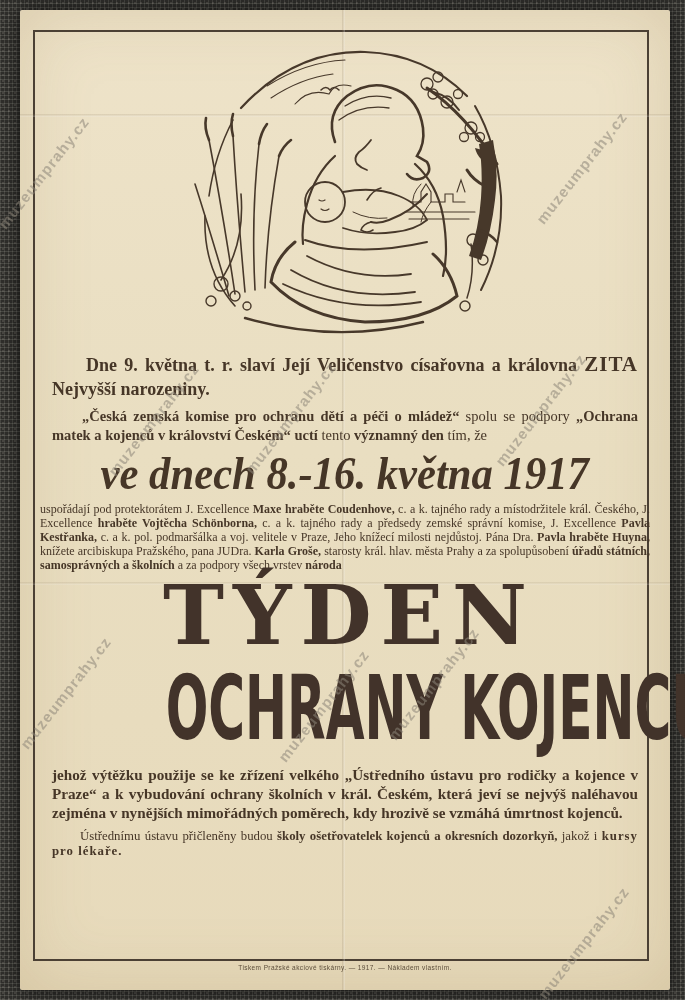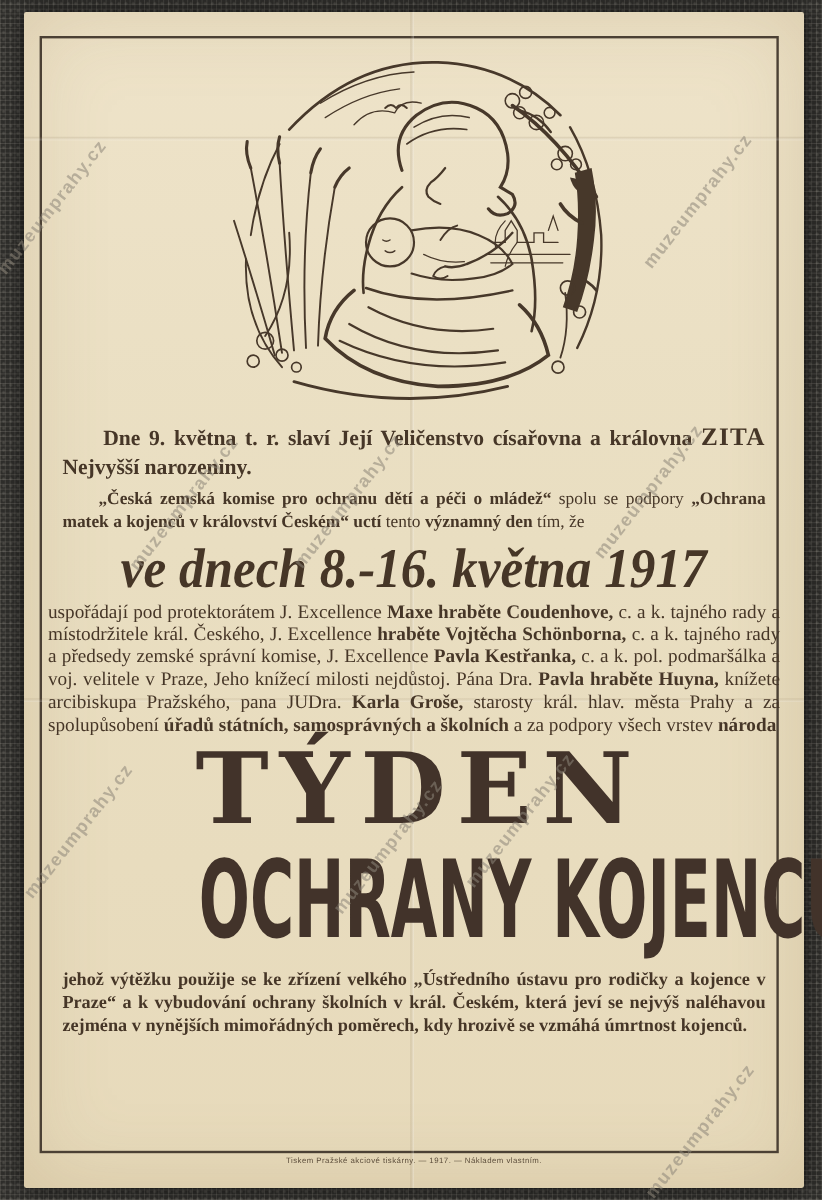--- a/index.html
+++ b/index.html
@@ -44,21 +44,21 @@
   .para{ margin:0 32px; text-align:justify; }
   .para1{ margin-top:12px; font-weight:bold; font-size:18px; line-height:1.28; text-indent:34px;}
   .para1 .zita{ font-size:21px; letter-spacing:1px;}
   .para2{ margin-top:6px; font-size:14.5px; line-height:1.3; text-indent:30px;}
   .b{ font-weight:bold; }
   .date-line{ margin-top:3px; text-align:center;font-style:italic; }
   .date-line .inner{
     display:inline-block; font-family:"Liberation Serif",serif; font-weight:bold;
     font-size:44px; transform:scale(.97,1.06); white-space:nowrap; letter-spacing:0;
   }
-  .protectorate{ margin:3px 20px 0 20px; font-size:16px; line-height:1.18; text-align:justify;}
+  .protectorate{ margin:3px 20px 0 20px; font-size:12px; line-height:1.18; text-align:justify;}
   .title1{
     margin:2px 0 0 0; text-align:center;
     font-family:"DejaVu Serif",serif; font-weight:bold;
     font-size:82px; line-height:1.02; letter-spacing:9px; text-indent:9px;
     color:#42332a;
   }
   .title2{ margin:0; height:99px; text-align:center; color:#42332a;}
   .title2 .inner{
     display:inline-block; font-family:"DejaVu Sans",sans-serif; font-weight:bold;
     font-size:76px; line-height:99px; white-space:nowrap;
@@ -204,20 +204,21 @@
 
       <div class="date-line"><span class="inner">ve dnech 8.-16. května 1917</span></div>
 
       <p class="protectorate"><span>uspořádají pod protektorátem J. Excellence </span><span class="b">Maxe hraběte Coudenhove,</span><span> c. a k. tajného rady a místodržitele král. Českého, J. Excellence </span><span class="b">hraběte Vojtěcha Schönborna,</span><span> c. a k. tajného rady a předsedy zemské správní komise, J. Excellence </span><span class="b">Pavla Kestřanka,</span><span> c. a k. pol. podmaršálka a voj. velitele v Praze, Jeho knížecí milosti nejdůstoj. Pána Dra. </span><span class="b">Pavla hraběte Huyna,</span><span> knížete arcibiskupa Pražského, pana JUDra. </span><span class="b">Karla Groše,</span><span> starosty král. hlav. města Prahy a za spolupůsobení </span><span class="b">úřadů státních, samosprávných a školních</span><span> a za podpory všech vrstev </span><span class="b">národa</span></p>
 
       <h1 class="title1">TÝDEN</h1>
       <h1 class="title2"><span class="inner">OCHRANY KOJENCŮ,</span></h1>
 
       <p class="para para3"><span>jehož výtěžku použije se ke zřízení velkého </span><span class="b">„Ústředního ústavu pro rodičky a kojence v Praze“</span><span> a </span><span class="b">k vybudování ochrany školních v král. Českém,</span><span> která jeví se nejvýš naléhavou zejména v nynějších mimořádných poměrech, kdy hrozivě se vzmáhá úmrtnost kojenců.</span></p>
 
+      <p class="para nurses"><span>Ústřednímu ústavu přičleněny budou </span><span class="b">školy ošetřovatelek kojenců a okresních dozorkyň,</span><span> jakož i </span><span class="b sp">kursy pro lékaře.</span></p>
 
 
 
       <div class="imprint">Tiskem Pražské akciové tiskárny. — 1917. — Nákladem vlastním.</div>
     </div>
   </div>
 
   <div class="wm-layer">
     <span class="wm" style="left:8px;top:215px;">muzeumprahy.cz</span>
     <span class="wm" style="left:546px;top:210px;">muzeumprahy.cz</span>

